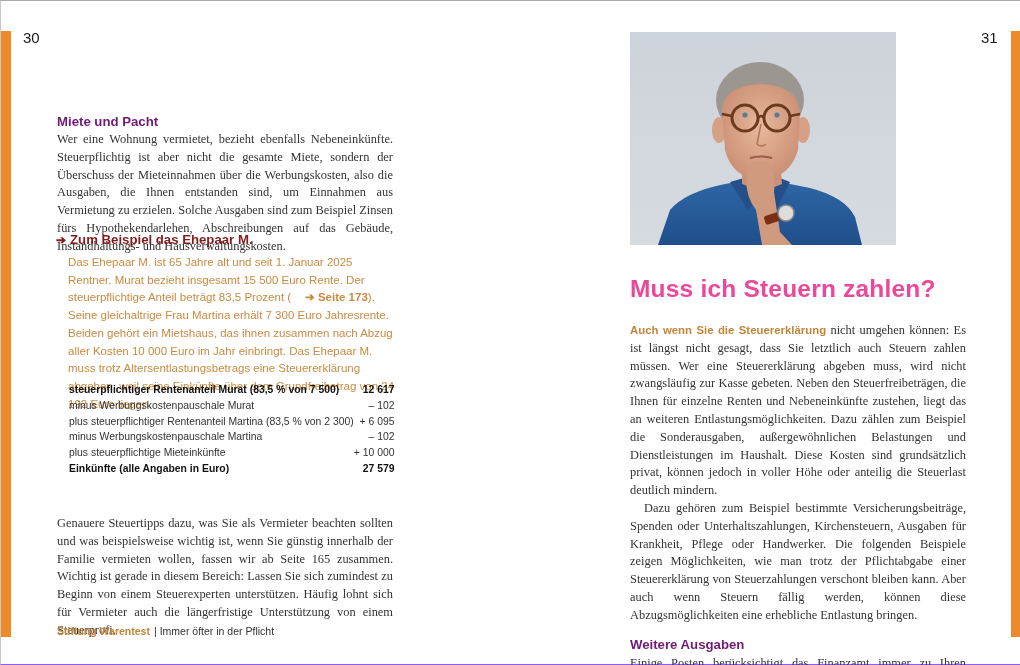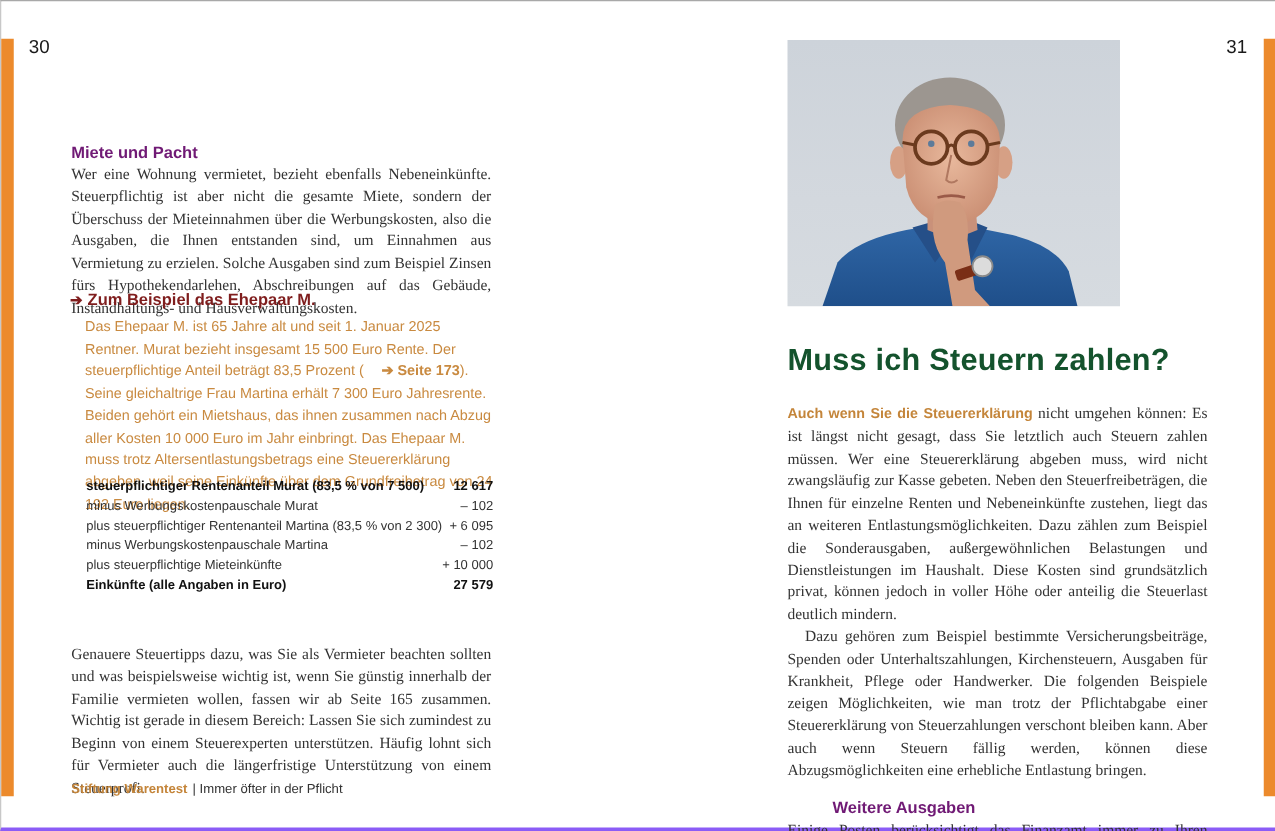--- a/index.html
+++ b/index.html
@@ -1,20 +1,20 @@
 <!DOCTYPE html>
 <html><head>
   <meta charset="utf-8">
   <style>
     * { margin: 0; padding: 0; box-sizing: border-box; }
     html, body { width: 1020px; height: 665px; overflow: hidden; background: #ffffff; }
     body { position: relative; font-family: "Liberation Serif", serif; color: #2a2a2a; }
 
     .spread { position: absolute; left: 0; top: 0; width: 1020px; height: 665px;
-      border-top: 1px solid #a8a8a8; border-left: 1px solid #c8c8c8; border-bottom: 3px solid #8b5cf6; text-decoration: underline; }
+      border-top: 1px solid #a8a8a8; border-left: 1px solid #c8c8c8; border-bottom: 1px solid #8b5cf6; text-decoration: underline; }
 
     .tab-left { position: absolute; left: 0; top: 30px; width: 10px; height: 606px; background: #ec8a2c; }
     .tab-right { position: absolute; left: 1010px; top: 30px; width: 10px; height: 606px; background: #ec8a2c; }
 
     .page-num { position: absolute; top: 28px; font-family: "Liberation Sans", sans-serif; font-size: 15px; color: #1a1a1a; }
     .page-num.left { left: 22px; }
     .page-num.right { left: 980px; }
 
     .sans-head { font-family: "Liberation Sans", sans-serif; font-weight: bold; color: #701a75; }
 
@@ -44,26 +44,26 @@
 
     .footer { position: absolute; left: 56px; top: 624px; font-family: "Liberation Sans", sans-serif; font-size: 10.5px; color: #333; }
     .footer .brand { color: #c4853a; font-weight: bold; margin-right: 4px; }
     .footer .sep { margin-right: 3px; }
 
     
     .photo { position: absolute; left: 629px; top: 31px; width: 266px; height: 213px; overflow: hidden;
       background: linear-gradient(180deg, #cdd3da 0%, #d3d8de 60%, #d6dbe0 100%); }
 
     .main-title { position: absolute; left: 629px; top: 274px; font-family: "Liberation Sans", sans-serif;
-      font-weight: bold; font-size: 24.5px; color: #14532d; letter-spacing: 0.2px; white-space: nowrap; }
+      font-weight: bold; font-size: 24.5px; color: #ec4899; letter-spacing: 0.2px; white-space: nowrap; }
 
     .right-col { position: absolute; left: 629px; top: 321px; width: 336px; }
     .lead { font-family: "Liberation Sans", sans-serif; font-weight: bold; color: #c4853a; font-size: 11.4px; }
     .indent-p { text-indent: 14px; }
-    .h-weitere { font-size: 13.2px; line-height: 17px; margin-top: 11px; margin-bottom: 2px; margin-left: 36px; }
+    .h-weitere { font-size: 13.2px; line-height: 17px; margin-top: 11px; margin-bottom: 2px; }
   </style>
 </head>
 <body>
 
 <div class="spread">
 
   <div class="tab-left"></div>
   <div class="page-num left">30</div>
 
   <div class="left-col">

